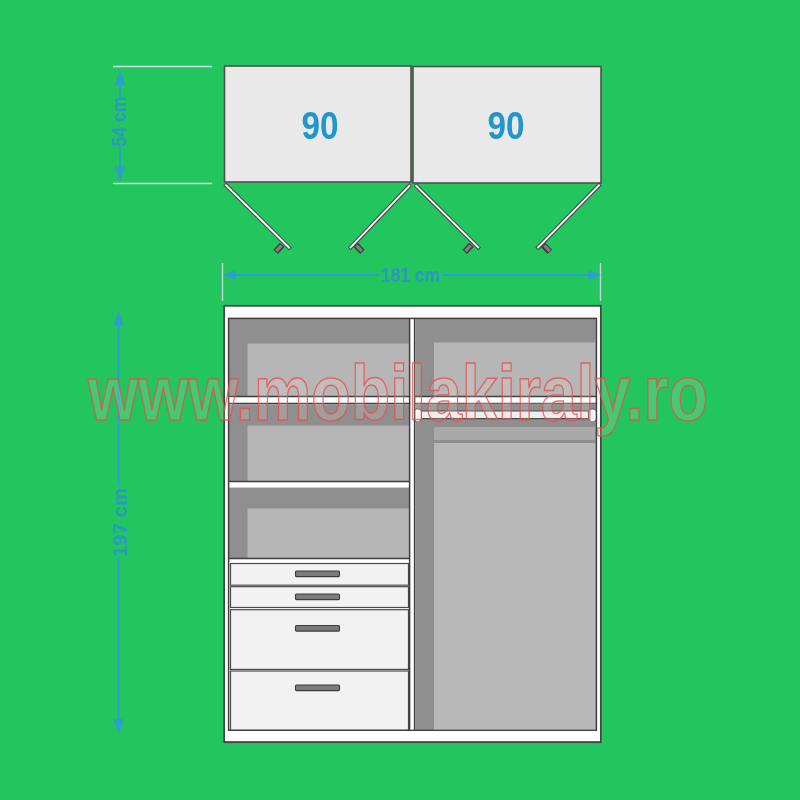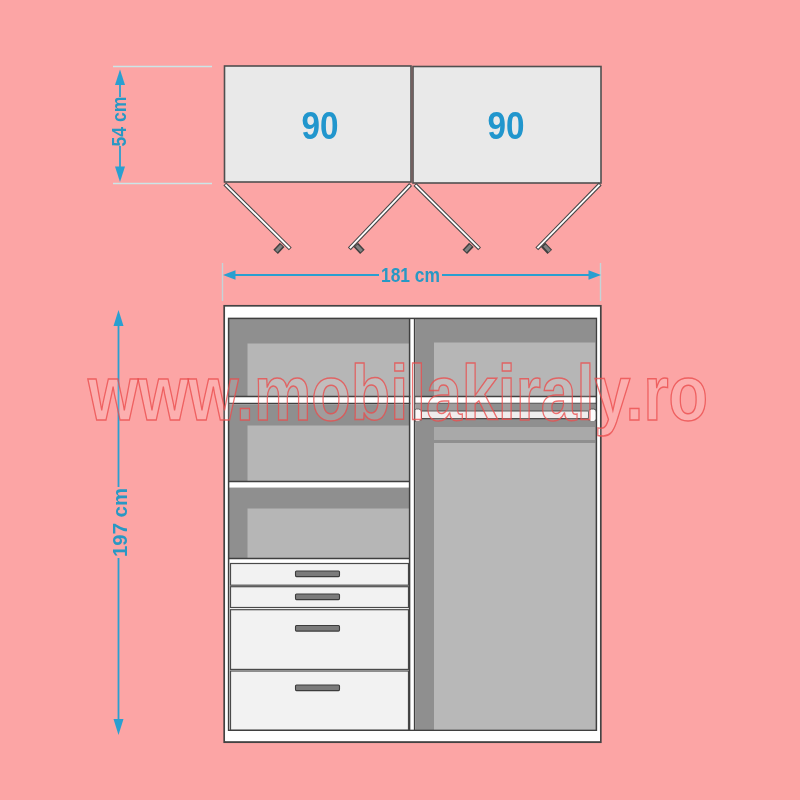--- a/index.html
+++ b/index.html
@@ -1,16 +1,16 @@
 <!DOCTYPE html>
 <html><head>
 <meta charset="utf-8">
 <style>
   html,body{margin:0;padding:0;background:#ffffff;}
-  .page{position:relative;width:800px;height:800px;background:#fca5a5;overflow:hidden;
+  .page{position:relative;width:800px;height:800px;background:#22c55e;overflow:hidden;
         font-family:"Liberation Sans", sans-serif;}
   svg{position:absolute;left:0;top:0;filter:blur(0.35px);}
   text{font-family:"Liberation Sans", sans-serif;}
 </style>
 </head>
 <body>
 <div class="page">
 <svg width="800" height="800" viewBox="0 0 800 800">
 
   <g>

